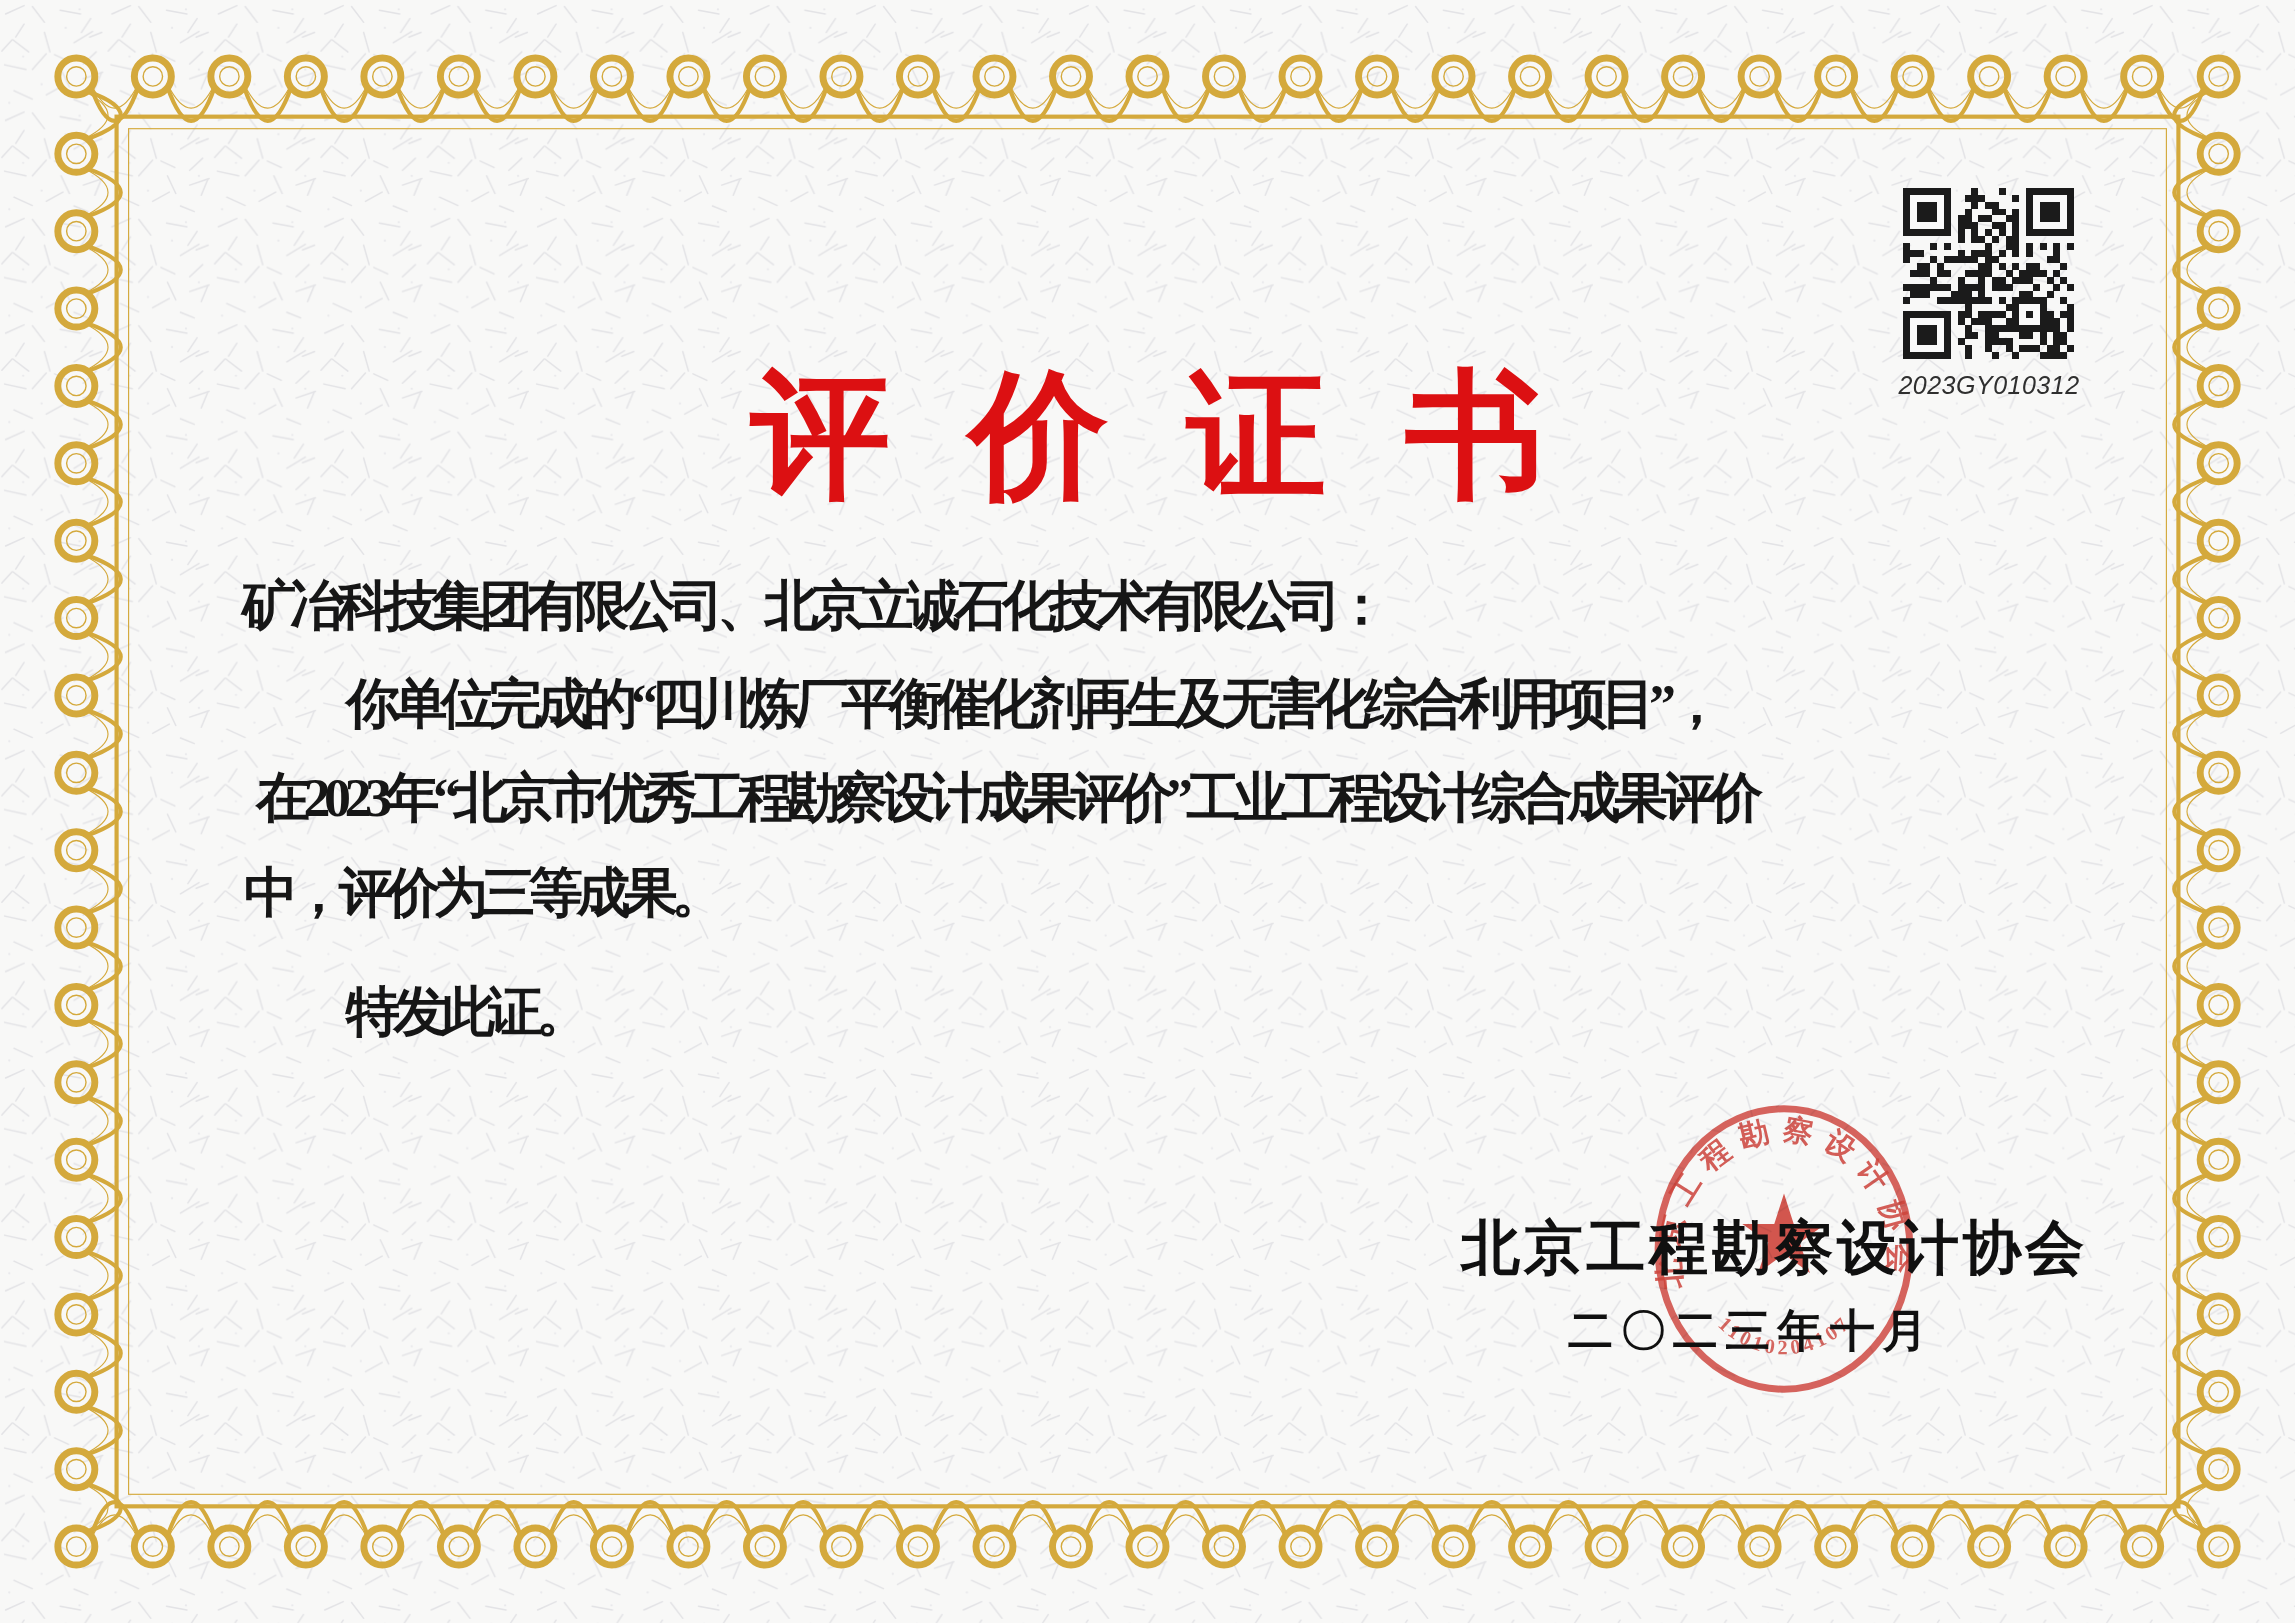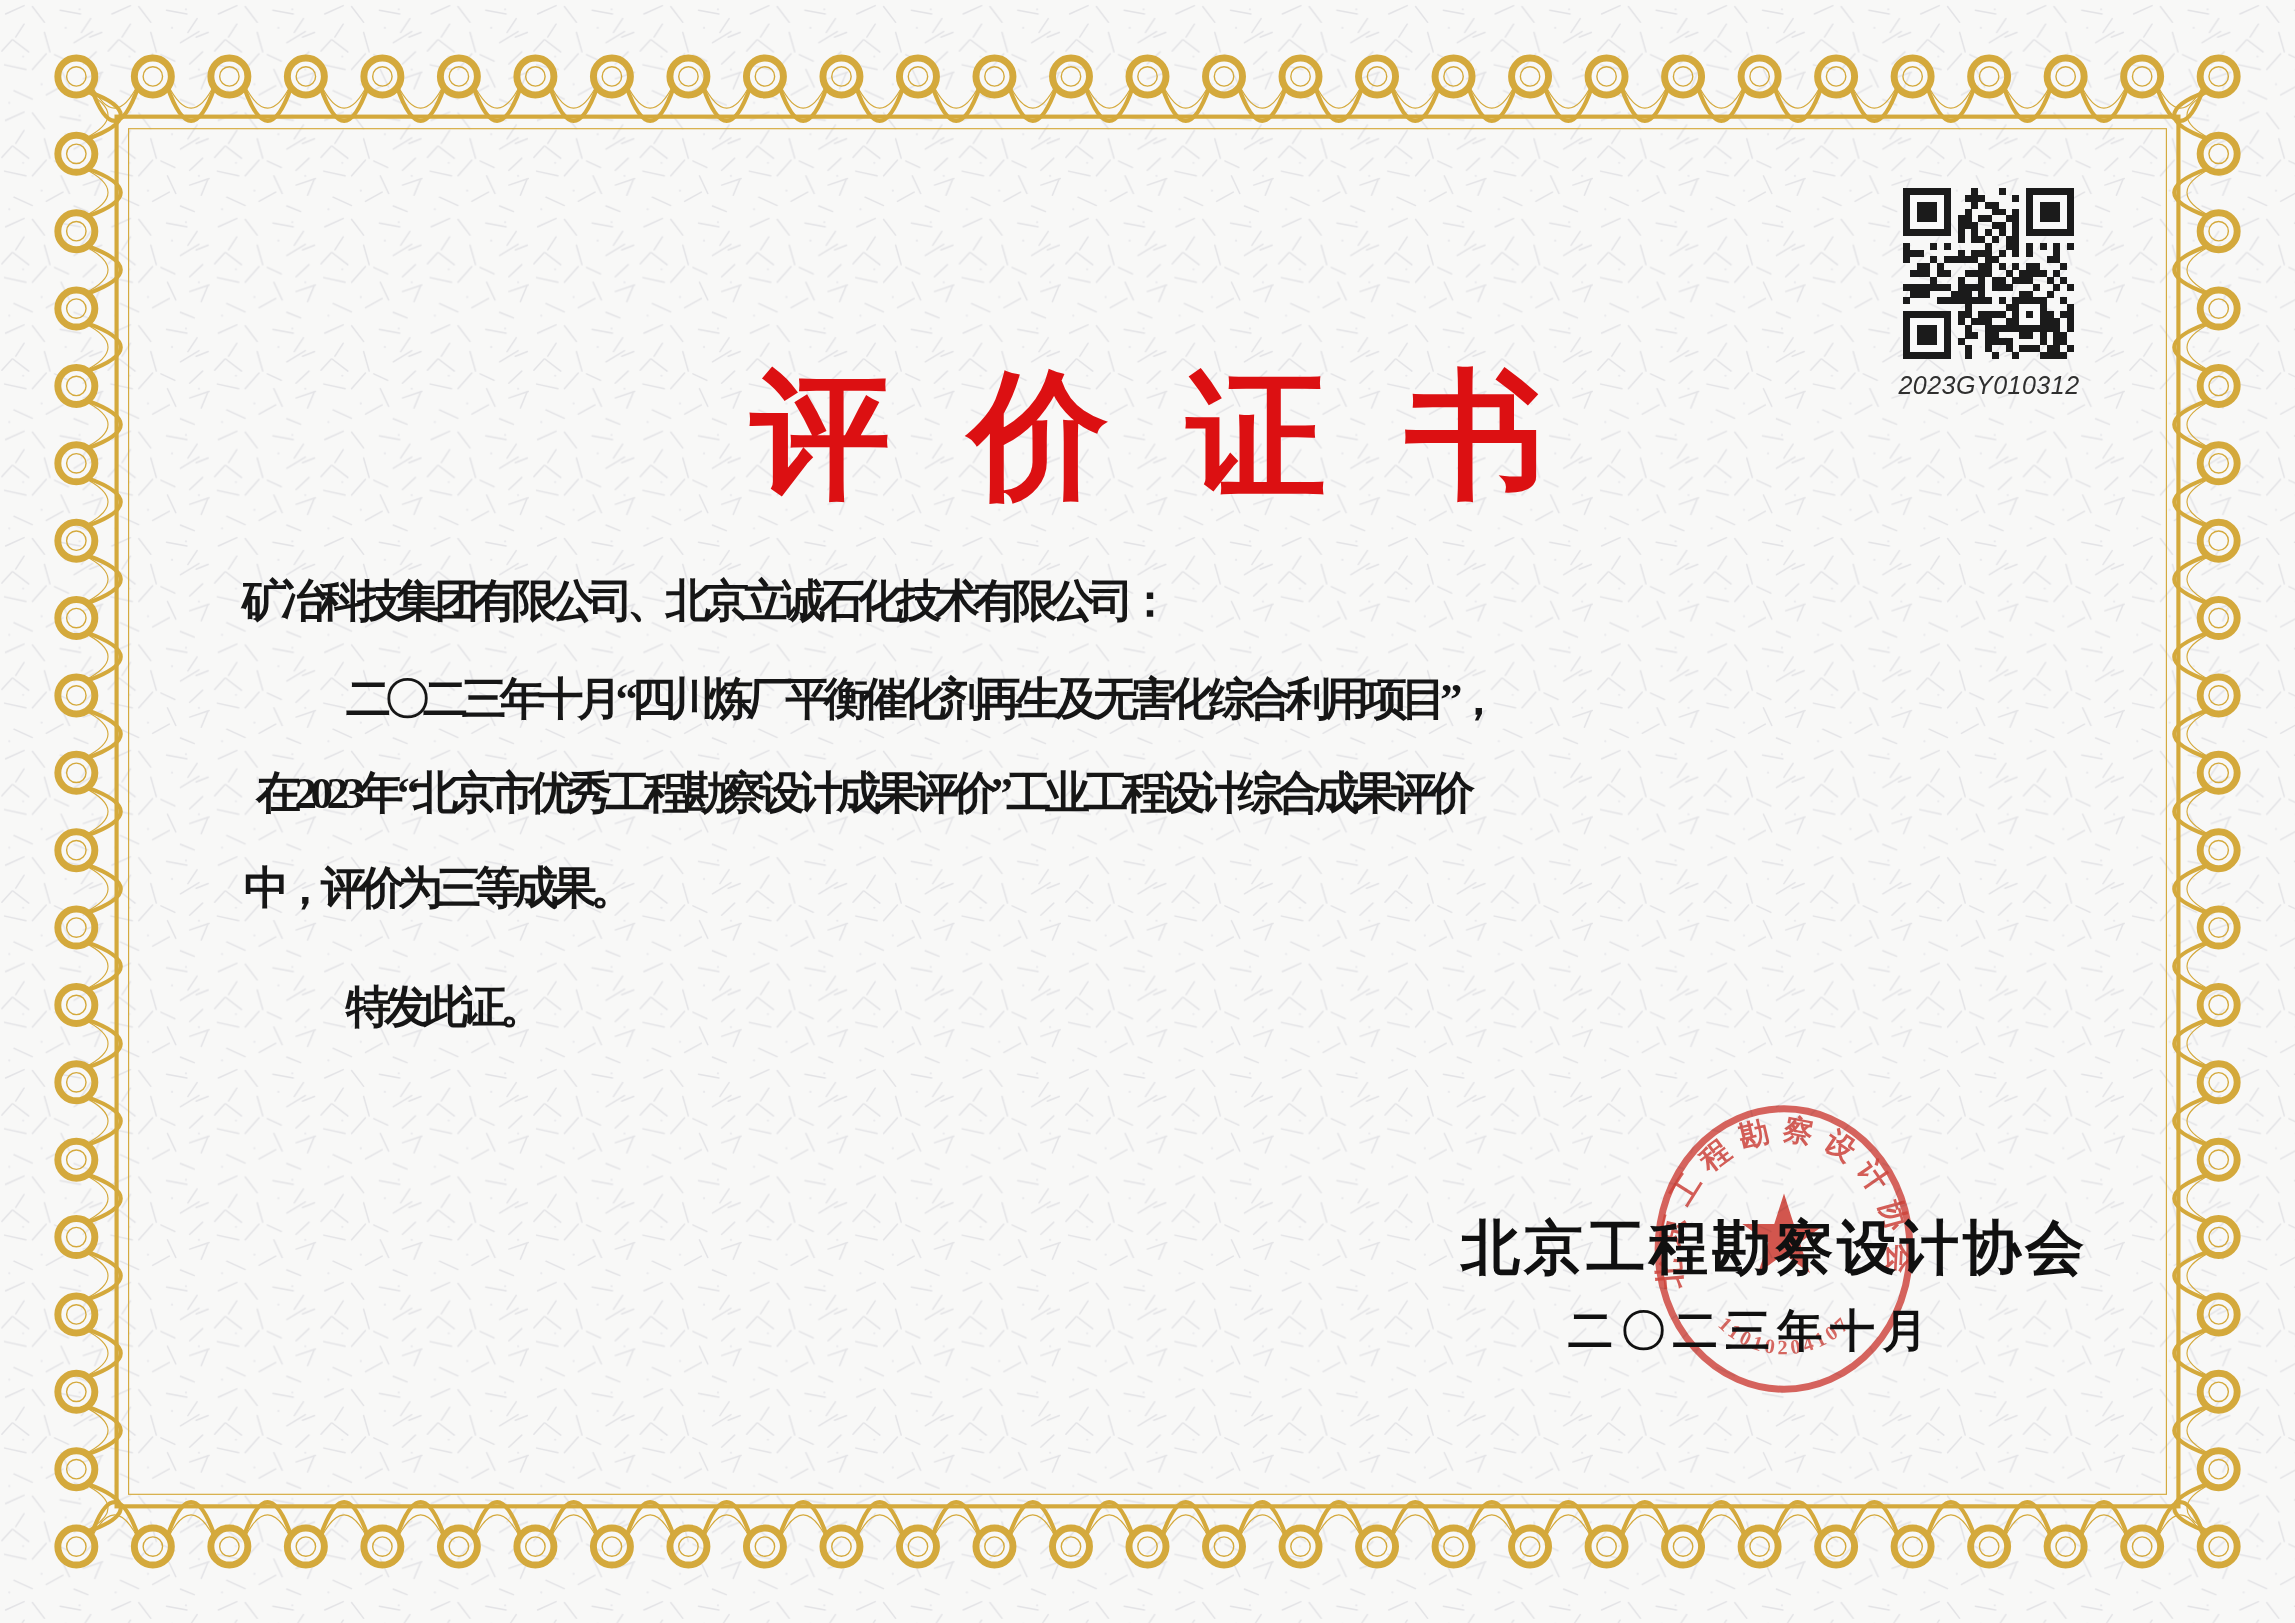--- a/index.html
+++ b/index.html
@@ -17,21 +17,21 @@
   .content{position:absolute;white-space:nowrap;z-index:5;}
   .title{
     left:0;top:343px;width:2295px;
     text-align:center;
     font-size:139px;font-weight:700;
     letter-spacing:79px;padding-left:79px;box-sizing:border-box;
     color:#dc1012;
     font-family:"Liberation Serif", serif;
   }
   .bodyline{
-    font-size:45px;font-weight:600;color:#161616;
+    font-size:54px;font-weight:600;color:#161616;
     letter-spacing:-6.5px;line-height:1.05;
     font-family:"Liberation Serif", serif;
   }
   .l1{left:242px;top:578px;}
   .l2{left:346px;top:676px;}
   .l3{left:256px;top:770px;text-align:right;}
   .l4{left:244px;top:865px;text-align:center;}
   .l5{left:346px;top:984px;}
   .issuer{
     left:1461px;top:1209px;z-index:6;
@@ -693,21 +693,21 @@
     <rect x="20" y="24" width="1.02" height="1.02" fill="#1b1b1b"></rect>
     <rect x="21" y="24" width="1.02" height="1.02" fill="#1b1b1b"></rect>
     <rect x="22" y="24" width="1.02" height="1.02" fill="#1b1b1b"></rect>
     <rect x="23" y="24" width="1.02" height="1.02" fill="#1b1b1b"></rect>
   </svg>
 <div class="content qr-label">2023GY010312</div>
 
 <div class="content title">评价证书</div>
 
 <div class="content bodyline l1">矿冶科技集团有限公司、北京立诚石化技术有限公司：</div>
-<div class="content bodyline l2">二〇二三年十月“四川炼厂平衡催化剂再生及无害化综合利用项目”，</div>
+<div class="content bodyline l2">你单位完成的“四川炼厂平衡催化剂再生及无害化综合利用项目”，</div>
 <div class="content bodyline l3">在2023年“北京市优秀工程勘察设计成果评价”工业工程设计综合成果评价</div>
 <div class="content bodyline l4">中，评价为三等成果。</div>
 <div class="content bodyline l5">特发此证。</div>
 
 <svg class="seal" viewBox="0 0 700 700" aria-hidden="true">
   <defs>
     <path id="sealTop" d="M142 470 A 228 252 0 1 1 558 470" fill="none"></path>
     <path id="sealBot" d="M196 505 A 212 232 0 0 0 504 505" fill="none"></path>
   </defs>
   <ellipse cx="350" cy="350" rx="272" ry="303" fill="none" stroke="#cf362d" stroke-width="15" opacity="0.82"></ellipse>

